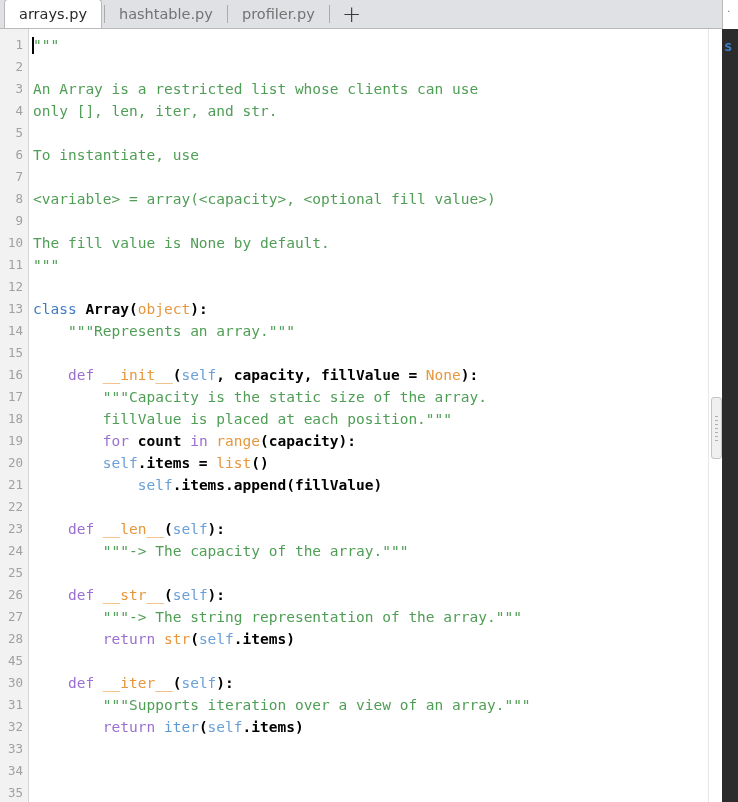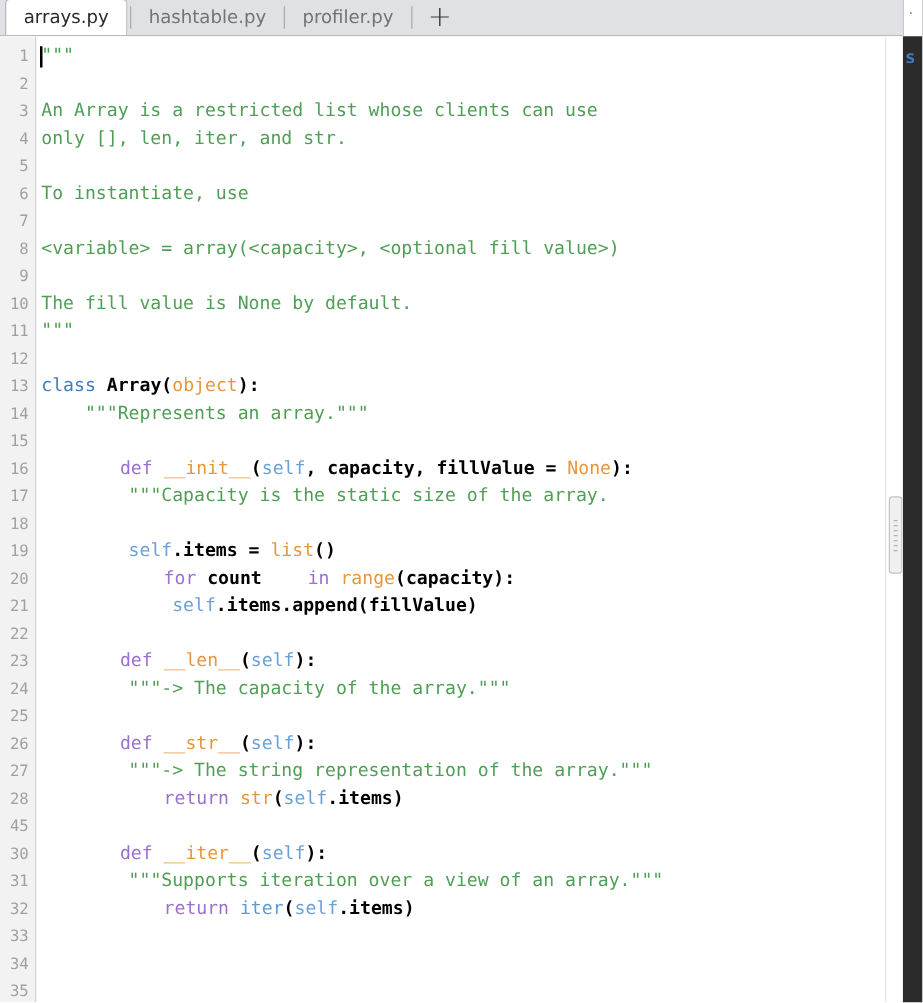--- a/index.html
+++ b/index.html
@@ -175,21 +175,21 @@
     position: absolute;
     left: 2px;
     top: 3px;
     width: 1.5px;
     height: 17px;
     background: #000000;
   }
 
   
   .t-str     { color: #4f9e55; }       
-  .t-kw      { color: #9a6fd0; margin-left: 28px; }       
+  .t-kw      { color: #9a6fd0; }       
   .t-kw2     { color: #3f7cc0; }       
   .t-builtin { color: #e8963c; margin-top: 20px; }       
   .t-fn      { color: #e8963c; }       
   .t-self    { color: #6aa0d8; }       
   .t-call    { color: #5a9bd5; }       
   .t-plain   { color: #000000; font-weight: bold; }
 
   
   .scrollbar-track {
     position: absolute;
@@ -307,23 +307,23 @@
         <div class="code-line"><span class="t-str">&lt;variable&gt; = array(&lt;capacity&gt;, &lt;optional fill value&gt;)</span></div>
         <div class="code-line">&nbsp;</div>
         <div class="code-line"><span class="t-str">The fill value is None by default.</span></div>
         <div class="code-line"><span class="t-str">"""</span></div>
         <div class="code-line">&nbsp;</div>
         <div class="code-line"><span class="t-kw2">class </span><span class="t-plain">Array(</span><span class="t-builtin">object</span><span class="t-plain">):</span></div>
         <div class="code-line"><span class="t-plain">    </span><span class="t-str">"""Represents an array."""</span></div>
         <div class="code-line">&nbsp;</div>
         <div class="code-line"><span class="t-plain">    </span><span class="t-kw">def </span><span class="t-fn">__init__</span><span class="t-plain">(</span><span class="t-self">self</span><span class="t-plain">, capacity, fillValue = </span><span class="t-builtin">None</span><span class="t-plain">):</span></div>
         <div class="code-line"><span class="t-plain">        </span><span class="t-str">"""Capacity is the static size of the array.</span></div>
-        <div class="code-line"><span class="t-plain">        </span></div>
+        <div class="code-line"><span class="t-plain">        </span><span class="t-str">fillValue is placed at each position."""</span></div>
+        <div class="code-line"><span class="t-plain">        </span><span class="t-kw">for </span><span class="t-plain">count </span><span class="t-kw">in </span><span class="t-builtin">range</span><span class="t-plain">(capacity):</span></div>
         <div class="code-line"><span class="t-plain">        </span><span class="t-self">self</span><span class="t-plain">.items = </span><span class="t-builtin">list</span><span class="t-plain">()</span></div>
-        <div class="code-line"><span class="t-plain">        </span><span class="t-kw">for </span><span class="t-plain">count </span><span class="t-kw">in </span><span class="t-builtin">range</span><span class="t-plain">(capacity):</span></div>
         <div class="code-line"><span class="t-plain">            </span><span class="t-self">self</span><span class="t-plain">.items.append(fillValue)</span></div>
         <div class="code-line">&nbsp;</div>
         <div class="code-line"><span class="t-plain">    </span><span class="t-kw">def </span><span class="t-fn">__len__</span><span class="t-plain">(</span><span class="t-self">self</span><span class="t-plain">):</span></div>
         <div class="code-line"><span class="t-plain">        </span><span class="t-str">"""-&gt; The capacity of the array."""</span></div>
         <div class="code-line">&nbsp;</div>
         <div class="code-line"><span class="t-plain">    </span><span class="t-kw">def </span><span class="t-fn">__str__</span><span class="t-plain">(</span><span class="t-self">self</span><span class="t-plain">):</span></div>
         <div class="code-line"><span class="t-plain">        </span><span class="t-str">"""-&gt; The string representation of the array."""</span></div>
         <div class="code-line"><span class="t-plain">        </span><span class="t-kw">return </span><span class="t-builtin">str</span><span class="t-plain">(</span><span class="t-self">self</span><span class="t-plain">.items)</span></div>
         <div class="code-line">&nbsp;</div>
         <div class="code-line"><span class="t-plain">    </span><span class="t-kw">def </span><span class="t-fn">__iter__</span><span class="t-plain">(</span><span class="t-self">self</span><span class="t-plain">):</span></div>

